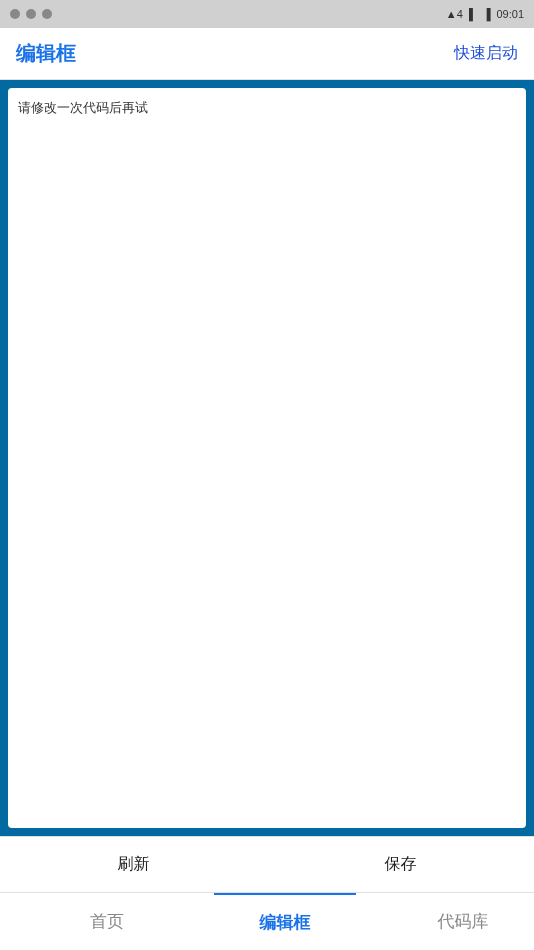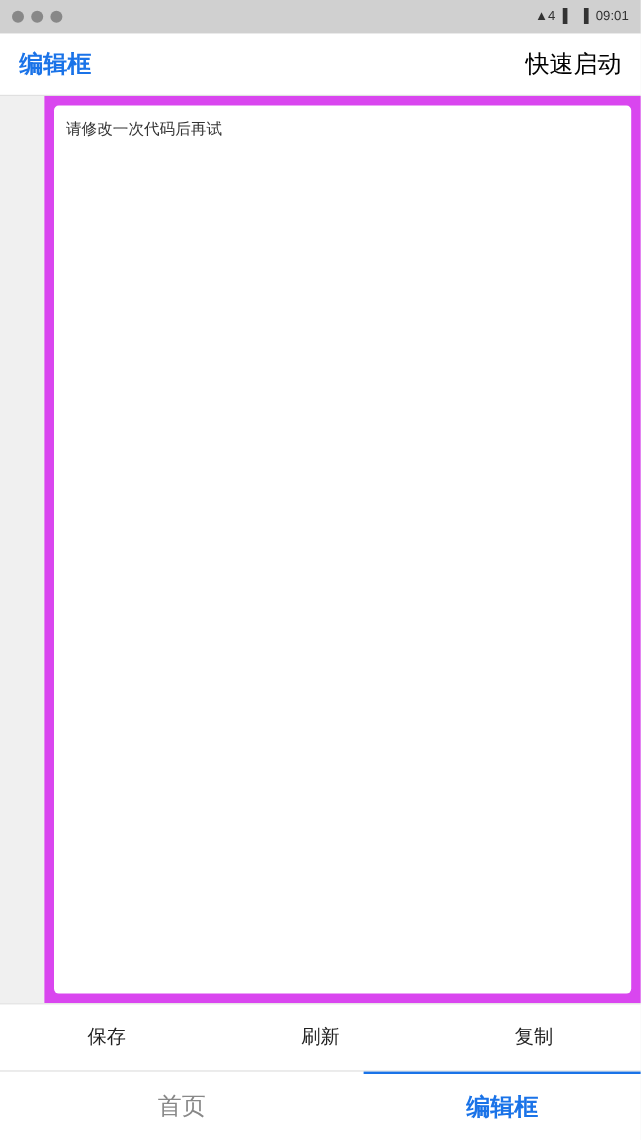--- a/index.html
+++ b/index.html
@@ -62,34 +62,33 @@
       border-bottom: 1px solid #e0e0e0;
     }
 
     .app-bar-title {
       font-size: 20px;
       font-weight: bold;
       color: #1a73e8;
     }
 
     .app-bar-action {
-      font-size: 20px;
-      color: #000000;
+      font-size: 16px;
+      color: #1d4ed8;
       cursor: pointer;
     }
 
     
     .main-content {
       flex: 1;
-      background: #d946ef;
+      background: #0369a1;
       padding: 8px;
       display: flex;
       flex-direction: column;
       overflow: hidden;
-      margin-left: 37px;
     }
 
     
     .editor-container {
       flex: 1;
       background: #ffffff;
       border-radius: 4px;
       padding: 10px;
       overflow-y: auto;
       position: relative;
@@ -133,21 +132,21 @@
       border-top: 1px solid #e0e0e0;
       flex-shrink: 0;
     }
 
     .nav-item {
       flex: 1;
       display: flex;
       align-items: center;
       justify-content: center;
       height: 100%;
-      font-size: 20px;
+      font-size: 17px;
       color: #888;
       cursor: pointer;
       margin-left: 36px;
     }
 
     .nav-item.active {
       color: #1a73e8;
       font-weight: bold;
       border-top: 2px solid #1a73e8;
     }
@@ -175,30 +174,30 @@
 </div>
 
 <div class="main-content">
   <div class="editor-container">
     <div class="editor-text">请修改一次代码后再试</div>
   </div>
 </div>
 
 <div class="bottom-actions">
   <div class="action-btn">
+    <span>刷新</span>
+  </div>
+  <div class="action-btn">
     <span>保存</span>
-  </div>
-  <div class="action-btn">
-    <span>刷新</span>
-  </div>
-  <div class="action-btn">
-    <span>复制</span>
   </div>
 </div>
 
 <div class="bottom-nav">
   <div class="nav-item">
     <span>首页</span>
   </div>
   <div class="nav-item active">
     <span>编辑框</span>
   </div>
+  <div class="nav-item">
+    <span>代码库</span>
+  </div>
 </div>
 
 </body></html>

